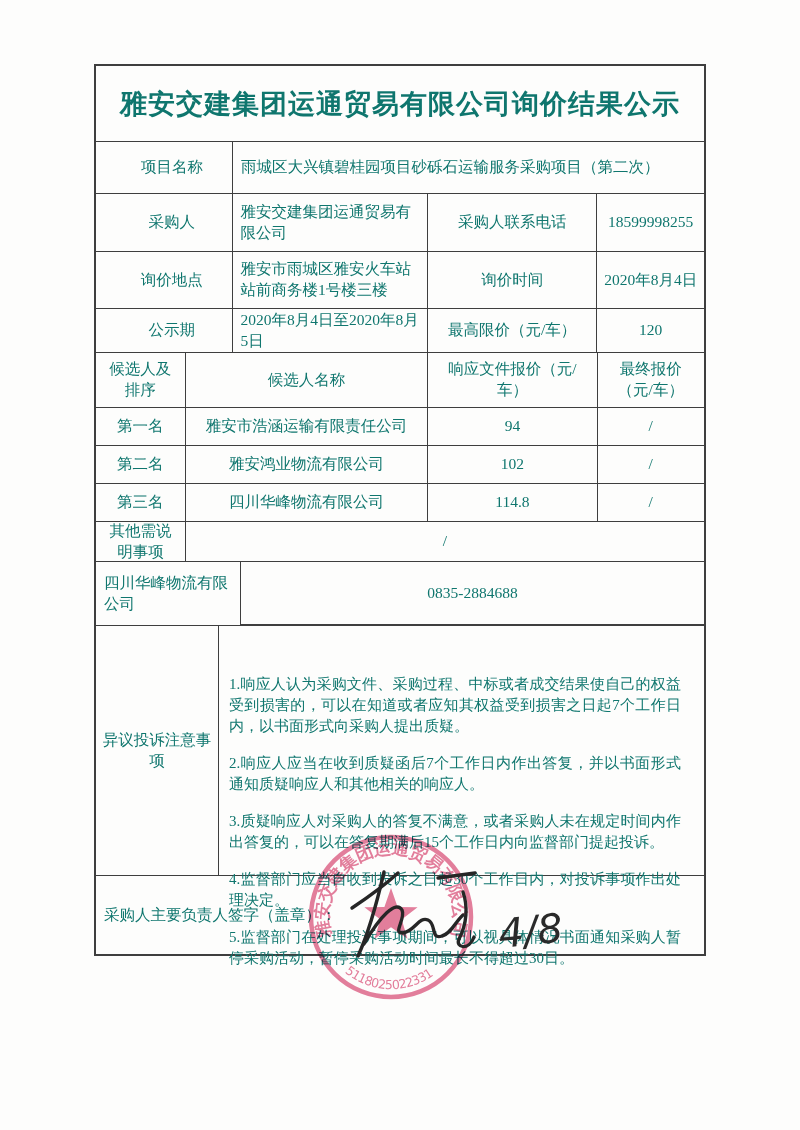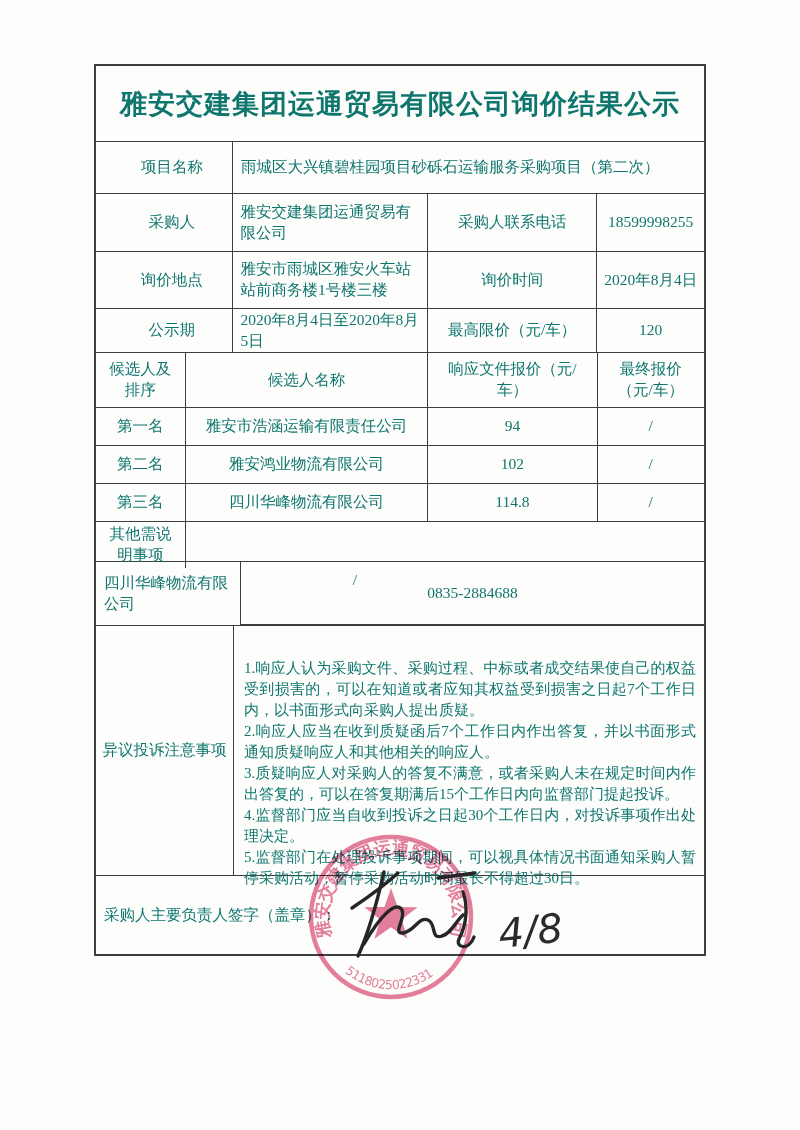--- a/index.html
+++ b/index.html
@@ -33,33 +33,33 @@
   .c-label3 { width:170px; }
   .c-val4   { width:107px; }
   .c-wide   { width:471px; }
   .c-rank   { width:90px; }
   .c-name   { width:244px; }
   .c-other  { width:518px; }
   .c-sup    { width:145px; }
   .c-supbox { width:463px; display:flex; flex-direction:column; }
   .sup-sub  { flex:1; display:flex; align-items:center; justify-content:center; font-size:15.5px; }
   .sup-sub:first-child { border-bottom:1px solid #3e3e3e; }
-  .c-cmplabel { width:138px; }
+  .c-cmplabel { width:123px; }
   .c-cmp {
     width:470px; display:block; text-align:justify;
     padding:32px 8px 8px 10px; font-size:15px; line-height:21px;
   }
-  .c-cmp p { text-align:justify; }
+  .c-cmp p { text-align:justify;margin-top:16px; }
   .h-project   { height:52px; }
   .h-purchaser { height:58px; }
   .h-location  { height:57px; }
   .h-period    { height:44px; }
   .h-candhdr   { height:55px; }
   .h-cand      { height:38px; }
-  .h-other     { height:40px;flex-direction:column; }
+  .h-other     { height:40px; }
   .h-super     { height:64px; }
   .h-cmp       { height:250px; }
   .sig-row { height:78px; position:relative; display:flex; align-items:center; }
   .sig-label { font-size:15.5px; padding-left:8px; }
   .stamp-svg { position:absolute; left:206px; top:762px; mix-blend-mode:multiply; opacity:.85; }
   .sign-svg  { position:absolute; left:246px; top:794px; }
 </style>
 </head>
 <body>
 

